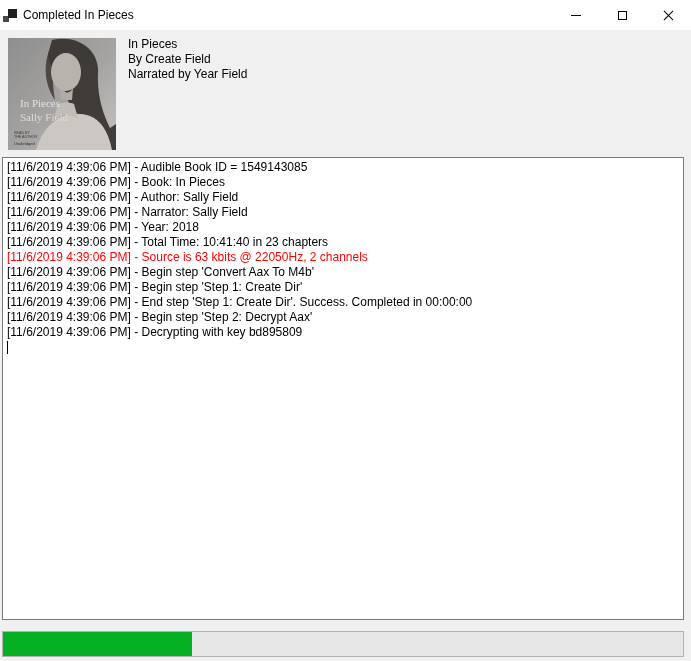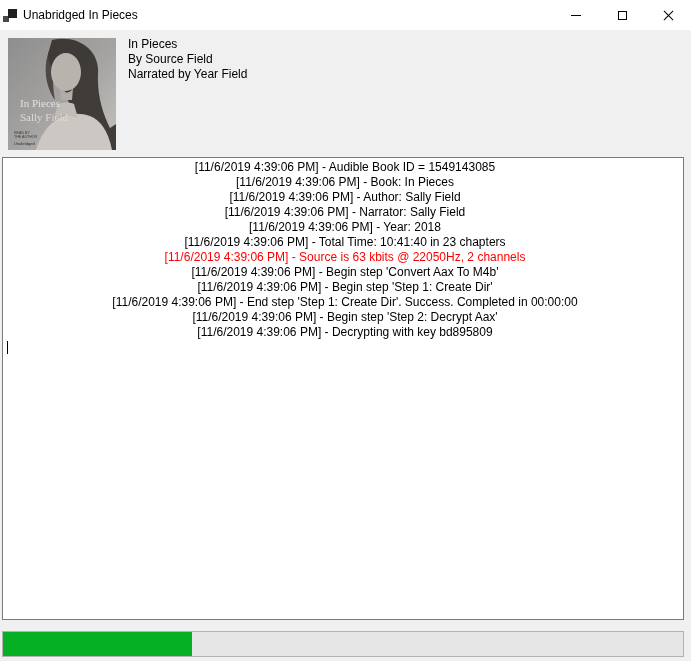--- a/index.html
+++ b/index.html
@@ -59,21 +59,20 @@
   
   .logbox {
     position: absolute; left: 2px; top: 157px; width: 682px; height: 463px;
     background: #ffffff;
     border: 1px solid #7a7a7a;
     padding: 2px 0 0 4px;
     font-family: "Liberation Sans", sans-serif;
     font-size: 12px; line-height: 15px; color: #000;
     overflow: hidden;
     white-space: pre;
-    text-align: center;
   }
   .log-line { height: 15px; }
   .caret-line { height: 15px; display: flex; align-items: center; }
   .caret { width: 1px; height: 13px; background: #000; }
 
   
   .progressbar {
     position: absolute; left: 2px; top: 631px; width: 682px; height: 26px;
     background: #e6e6e6;
     border: 1px solid #b2b2b2;
@@ -82,21 +81,21 @@
   .progress-fill { height: 100%; width: 0; }
 </style>
 </head>
 <body>
 
 <div class="titlebar">
   <div class="app-icon">
     <div class="sq-small"></div>
     <div class="sq-big"></div>
   </div>
-  <div class="titlebar-title">Unabridged In Pieces</div>
+  <div class="titlebar-title">Completed In Pieces</div>
   <div class="titlebar-spacer"></div>
   <button class="caption-btn">
     <span class="glyph-min"></span>
   </button>
   <button class="caption-btn">
     <span class="glyph-max"></span>
   </button>
   <button class="caption-btn">
     <span class="glyph-close"></span>
   </button>
@@ -124,21 +123,21 @@
   <text x="12" y="69" font-family="Liberation Serif, serif" font-size="11" fill="#e3e1de">In Pieces</text>
   <text x="12" y="83" font-family="Liberation Serif, serif" font-size="11" fill="#dcdad7">Sally Field</text>
 
   <text x="6" y="96" font-family="Liberation Sans, sans-serif" font-size="3.6" fill="#3a3a3a">READ BY</text>
   <text x="6" y="100" font-family="Liberation Sans, sans-serif" font-size="3.6" fill="#3a3a3a">THE AUTHOR</text>
   <text x="6" y="107" font-family="Liberation Sans, sans-serif" font-size="4" fill="#2f2f2f">Unabridged</text>
 </svg>
 
 <div class="book-info">
   <div>In Pieces</div>
-  <div>By Source Field</div>
+  <div>By Create Field</div>
   <div>Narrated by Year Field</div>
 </div>
 
 <div class="logbox"><div class="log-line">[11/6/2019 4:39:06 PM] - Audible Book ID = 1549143085</div><div class="log-line">[11/6/2019 4:39:06 PM] - Book: In Pieces</div><div class="log-line">[11/6/2019 4:39:06 PM] - Author: Sally Field</div><div class="log-line">[11/6/2019 4:39:06 PM] - Narrator: Sally Field</div><div class="log-line">[11/6/2019 4:39:06 PM] - Year: 2018</div><div class="log-line">[11/6/2019 4:39:06 PM] - Total Time: 10:41:40 in 23 chapters</div><div class="log-line" style="color: rgb(255, 0, 0);">[11/6/2019 4:39:06 PM] - Source is 63 kbits @ 22050Hz, 2 channels</div><div class="log-line">[11/6/2019 4:39:06 PM] - Begin step 'Convert Aax To M4b'</div><div class="log-line">[11/6/2019 4:39:06 PM] - Begin step 'Step 1: Create Dir'</div><div class="log-line">[11/6/2019 4:39:06 PM] - End step 'Step 1: Create Dir'. Success. Completed in 00:00:00</div><div class="log-line">[11/6/2019 4:39:06 PM] - Begin step 'Step 2: Decrypt Aax'</div><div class="log-line">[11/6/2019 4:39:06 PM] - Decrypting with key bd895809</div><div class="caret-line"><div class="caret"></div></div></div>
 
 <div class="progressbar" style="background: rgb(230, 230, 230);">
   <div class="progress-fill" style="width: 27.8%; background: rgb(6, 176, 37);"></div>
 </div>
 
 </body></html>

